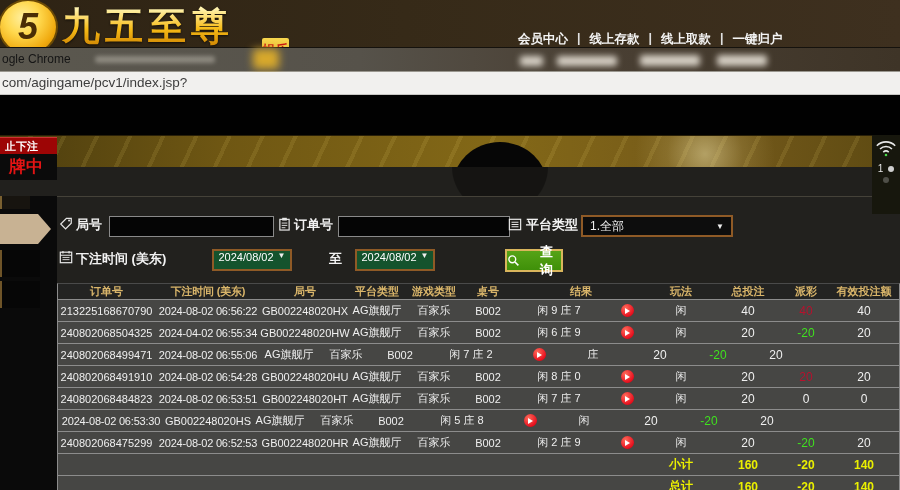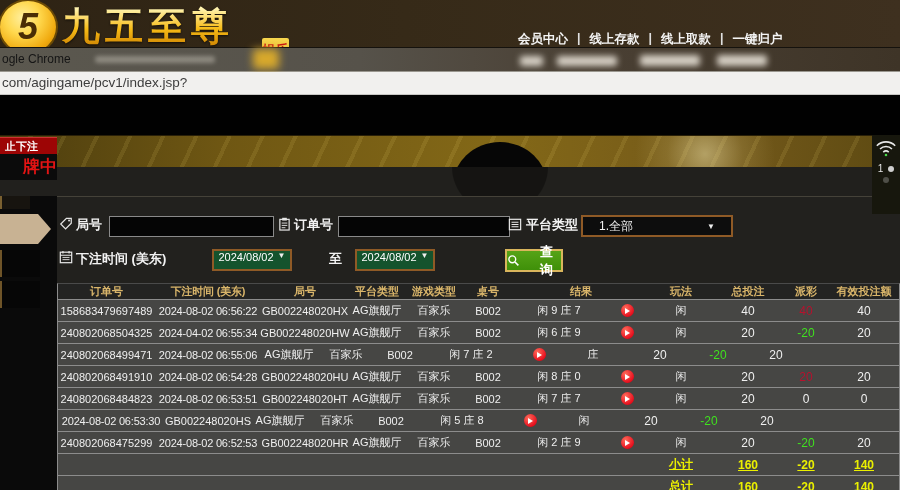--- a/index.html
+++ b/index.html
@@ -54,21 +54,21 @@
       radial-gradient(circle at 705px 18px,rgba(255,245,190,0.45) 0,rgba(255,240,170,0.12) 38px,transparent 70px),
       repeating-linear-gradient(115deg,transparent 0 26px,rgba(255,228,120,0.10) 26px 30px),
       linear-gradient(90deg,#4c3d0e 0%,#6f5713 25%,#836817 55%,#74591a 80%,#5d4a12 100%);
     border-top:1px solid #2a2008;}
   .head-top{position:absolute;left:452px;top:6px;width:96px;height:92px;border-radius:50%;background:#060606;}
   .head-shadow{left:452px;top:167px;width:96px;height:46px;border-radius:0 0 48px 48px;background:rgba(0,0,0,0.35);}
 
   .banner-stop{left:0;top:137px;width:57px;height:17px;background:#9d0505;border-top:1px solid #c33;
     color:#fff;font-size:11px;font-weight:bold;line-height:17px;padding-left:5px;box-sizing:border-box;white-space:nowrap;overflow:hidden;}
   .banner-deal{left:0;top:154px;width:57px;height:26px;background:#0b0b0b;
-    color:#e41414;font-size:17px;font-weight:bold;line-height:26px;padding-left:23px;box-sizing:border-box;white-space:nowrap;overflow:hidden;}
+    color:#e41414;font-size:17px;font-weight:bold;line-height:26px;padding-left:9px;box-sizing:border-box;white-space:nowrap;overflow:hidden;}
 
   .stream-strip{left:872px;top:135px;width:28px;height:79px;background:#17170d;z-index:6;}
   .stream-strip .wifi{position:absolute;left:3px;top:5px;}
   .stream-q{position:absolute;left:0;top:28px;width:28px;display:flex;align-items:center;justify-content:center;gap:5px;
     color:#e6e6e6;font-size:10px;}
   .stream-q .dot{width:6px;height:6px;border-radius:50%;background:#cfcfcf;display:inline-block;}
   .stream-q.dim{top:42px;opacity:0.3;}
 
   
   .main-panel{left:0;top:167px;width:900px;height:323px;background:#21201d;}
@@ -86,41 +86,41 @@
   
   .filters{left:57px;top:196px;width:843px;height:87px;background:#22211e;border-top:1px solid #454239;box-sizing:border-box;}
   .flabel{position:absolute;color:#f2f2f2;font-size:13px;font-weight:bold;white-space:nowrap;}
   .ficon{position:absolute;}
   .finput{position:absolute;height:19px;background:#050505;border:1px solid #8a8a8a;box-sizing:content-box;
     color:#e8e8e8;font-size:12px;padding:0 4px;outline:none;}
   .dateselect{position:absolute;width:80px;height:22px;background:#14532d;border:2px solid #8f5a26;box-sizing:border-box;
     display:flex;align-items:flex-start;justify-content:center;gap:4px;color:#fff;font-size:11px;font-weight:normal;cursor:pointer;}
   .dateselect .arrow,.pselect .arrow{font-size:8px;color:#eee;}
   .pselect{position:absolute;left:524px;top:18px;width:152px;height:22px;background:#0d0d0d;border:2px solid #8f5a26;box-sizing:border-box;
-    display:flex;align-items:center;color:#f0f0f0;font-size:12px;padding:0 16px;cursor:pointer;justify-content:flex-end;}
+    display:flex;align-items:center;color:#f0f0f0;font-size:12px;padding:0 7px;cursor:pointer;justify-content:flex-end;}
   .pselect .pvalue{flex:1;}
   .querybtn{position:absolute;left:448px;top:52px;width:58px;height:23px;
     background:linear-gradient(#55a317,#3f9009);border:2px solid #d9b55c;box-sizing:border-box;
     display:flex;align-items:center;justify-content:center;gap:20px;color:#fff;font-size:13px;font-weight:bold;cursor:pointer;}
 
   
   .tablewrap{left:57px;top:283px;width:843px;border:1px solid #8c8c8c;border-top:1px solid #4a4a4a;box-sizing:border-box;}
   .thead{display:flex;height:15px;background:#232322;border-bottom:1px solid #8c8c8c;}
   .thead .cell{color:#d9b56a;font-size:11px;font-weight:bold;}
   .trow{display:flex;height:21px;background:#464644;border-bottom:1px solid #8c8c8c;}
   .trow:last-child{border-bottom:none;}
   .cell{display:flex;align-items:center;justify-content:center;color:#efefef;font-size:11px;white-space:nowrap;box-sizing:border-box;}
   .c1{width:97px;}.c2{width:106px;letter-spacing:-0.2px;}.c3{width:88px;}.c4{width:56px;}.c5{width:58px;}
   .c6{width:50px;}.c7{width:92px;}.c8{width:44px;}.c78{width:136px;}.c9{width:64px;}
   .c10{width:70px;font-size:12px;}.c11{width:46px;font-size:12px;}.c12{width:70px;font-size:12px;}
   .cblank{width:591px;}
   .pos{color:#b5122e;}
   .neg{color:#3fe21e;}
   .zero{color:#efefef;}
-  .ylw{color:#ebf000 !important;font-weight:bold;font-size:12px !important;text-decoration:underline;}
+  .ylw{color:#ebf000 !important;font-weight:bold;font-size:12px !important;}
   .playbtn{width:13px;height:13px;border-radius:50%;cursor:pointer;
     background:radial-gradient(circle at 35% 30%,#ff6a5a,#e60f1e 70%,#b30000);
     display:flex;align-items:center;justify-content:center;}
   .playbtn .tri{width:0;height:0;border-left:5px solid #fff;border-top:3px solid transparent;border-bottom:3px solid transparent;margin-left:1px;}
 </style>
 </head>
 <body>
 
 <div class="abs top-band">
   <div class="abs logo-circle">
@@ -259,21 +259,21 @@
       <div class="cell c5">游戏类型</div>
       <div class="cell c6">桌号</div>
       <div class="cell c78">结果</div>
       <div class="cell c9">玩法</div>
       <div class="cell c10">总投注</div>
       <div class="cell c11">派彩</div>
       <div class="cell c12">有效投注额</div>
     </div>
   <div>
       <div class="trow">
-        <div class="cell c1">158683479697489</div>
+        <div class="cell c1">213225168670790</div>
         <div class="cell c2">2024-08-02 06:56:22</div>
         <div class="cell c3">GB002248020HX</div>
         <div class="cell c4">AG旗舰厅</div>
         <div class="cell c5">百家乐</div>
         <div class="cell c6">B002</div>
         <div class="cell c7">闲 9 庄 7</div>
         <div class="cell c8">
           <span class="playbtn">
             <span class="tri"></span>
           </span>

